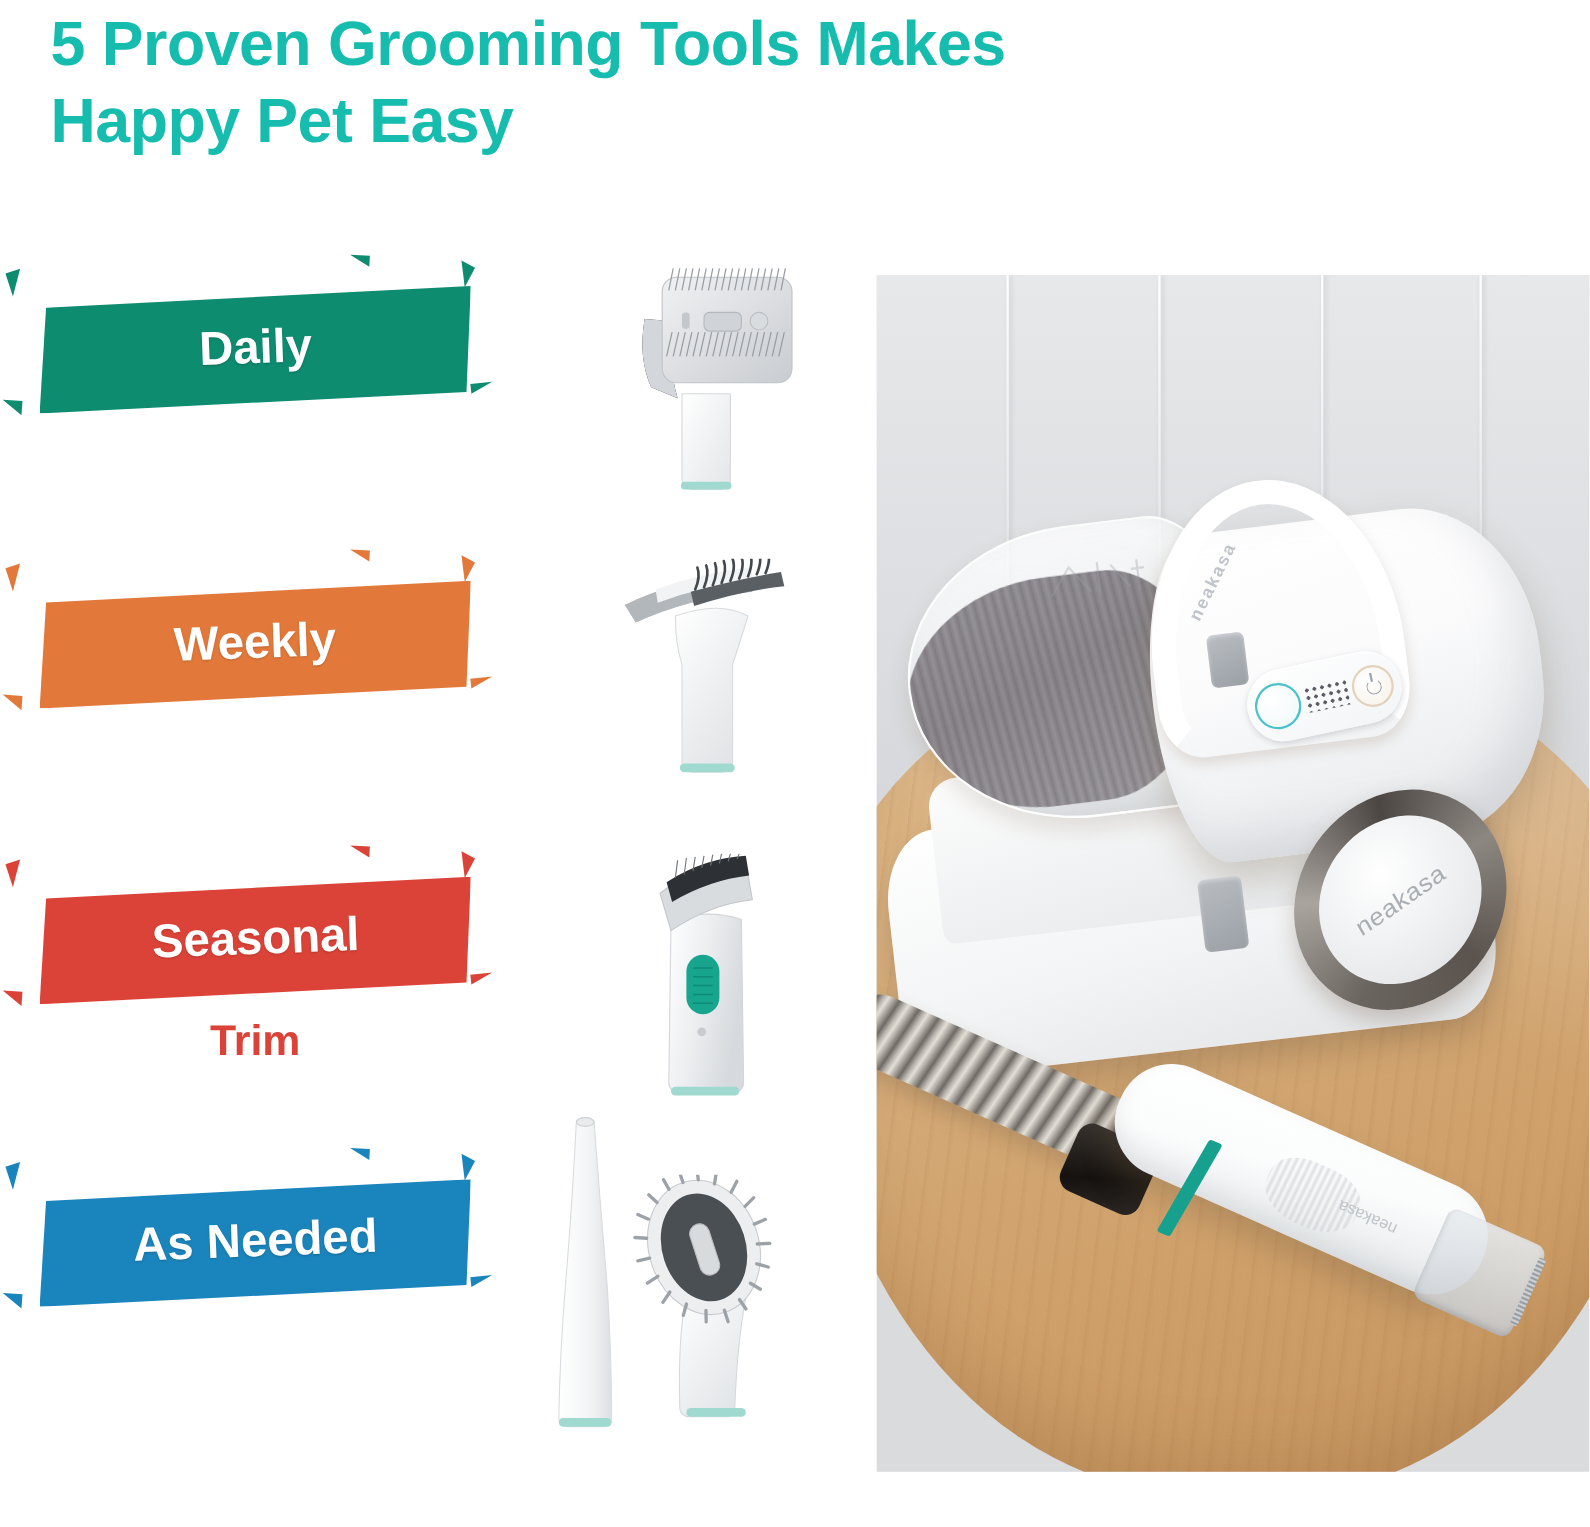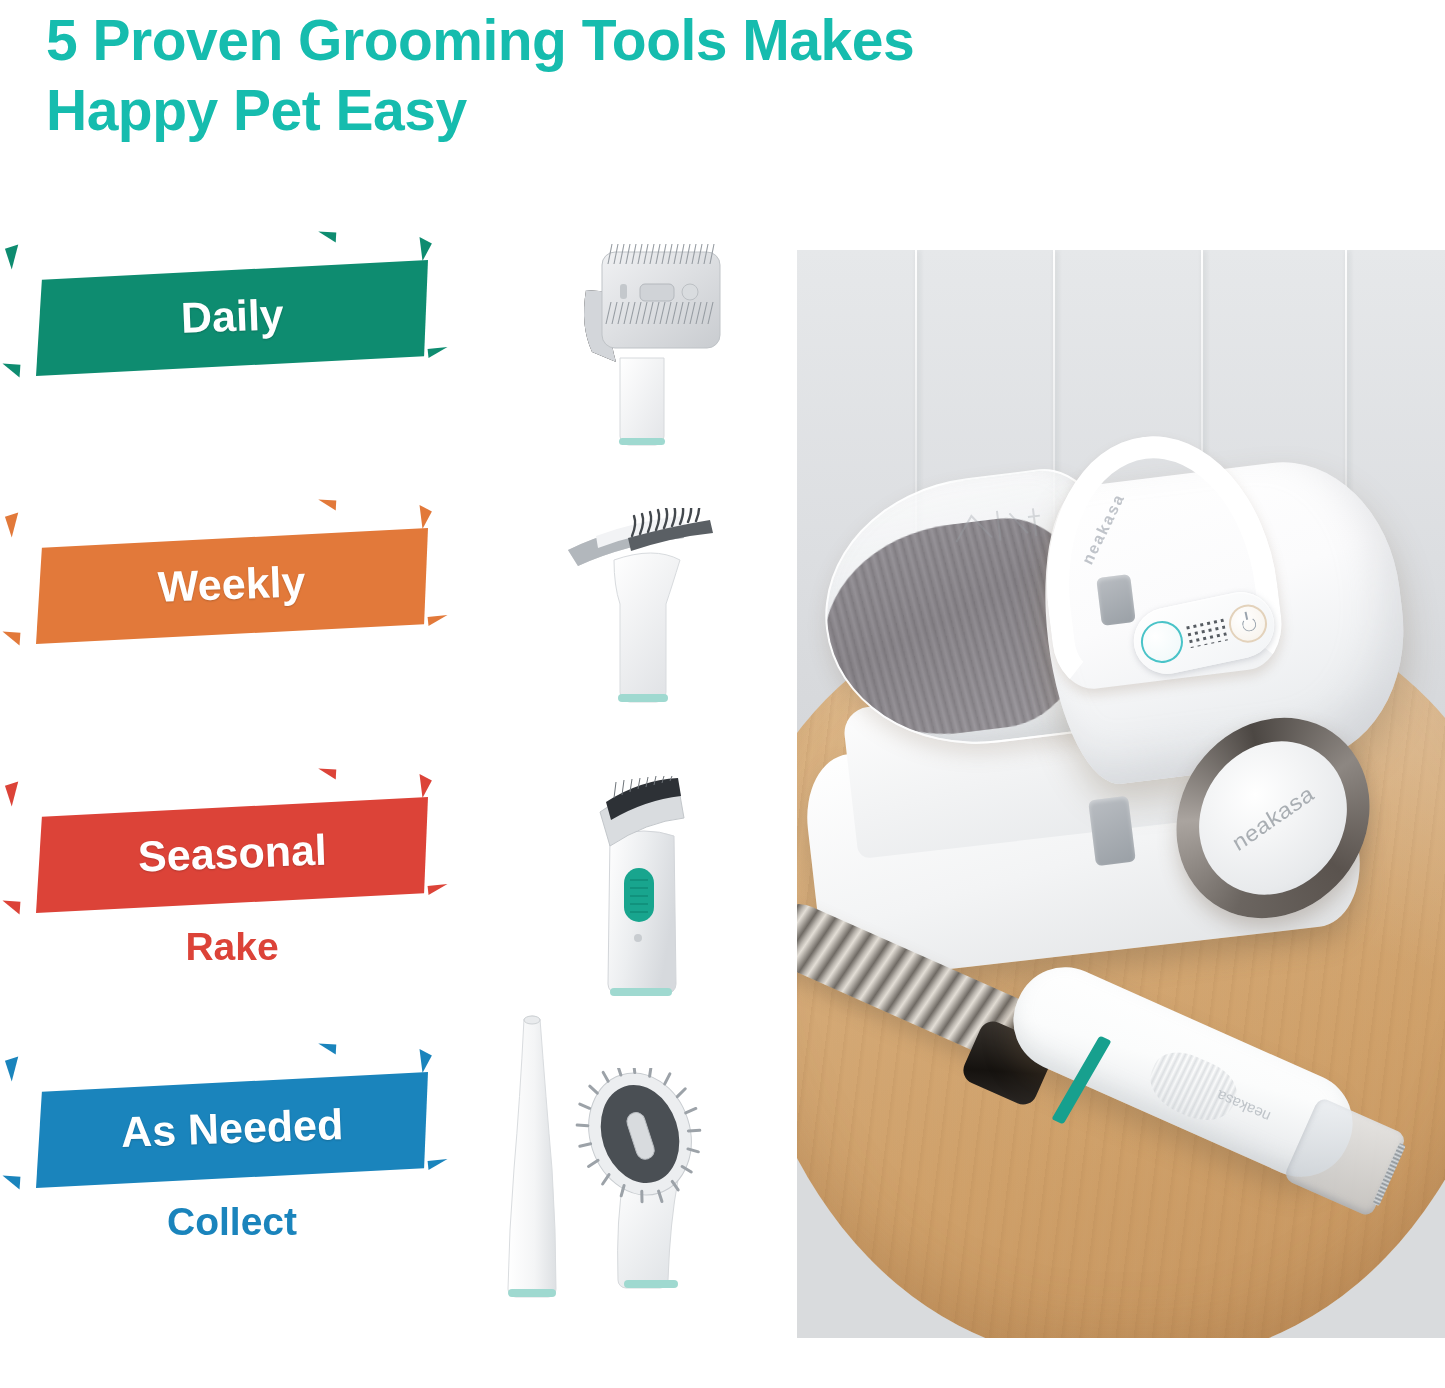--- a/index.html
+++ b/index.html
@@ -411,35 +411,34 @@
     <div style="color:#DC4338">
       <span class="tick tl"></span>
       <span class="tick tt"></span>
       <span class="tick tr"></span>
       <span class="tick rr"></span>
       <span class="tick bl"></span>
     </div>
     <div class="banner-shape" style="background:#DC4338">
       <span class="banner-label">Seasonal</span>
     </div>
-    <div class="banner-sub" style="color:#DC4338">Rake</div>
+    <div class="banner-sub" style="color:#DC4338">Trim</div>
   </div>
 
   <div class="banner-group g3">
     <div style="color:#1A84BC">
       <span class="tick tl"></span>
       <span class="tick tt"></span>
       <span class="tick tr"></span>
       <span class="tick rr"></span>
       <span class="tick bl"></span>
     </div>
     <div class="banner-shape" style="background:#1A84BC">
       <span class="banner-label">As Needed</span>
     </div>
-    <div class="banner-sub" style="color:#1A84BC">Collect</div>
   </div>
 </div>
 
 <div class="tool-col">
 
   <div class="tool-slot t0">
     <svg viewBox="0 0 170 212" width="170" height="212">
       <defs>
         <linearGradient id="gWhite" x1="0" y1="0" x2="1" y2="1">
           <stop offset="0" stop-color="#ffffff"></stop>

